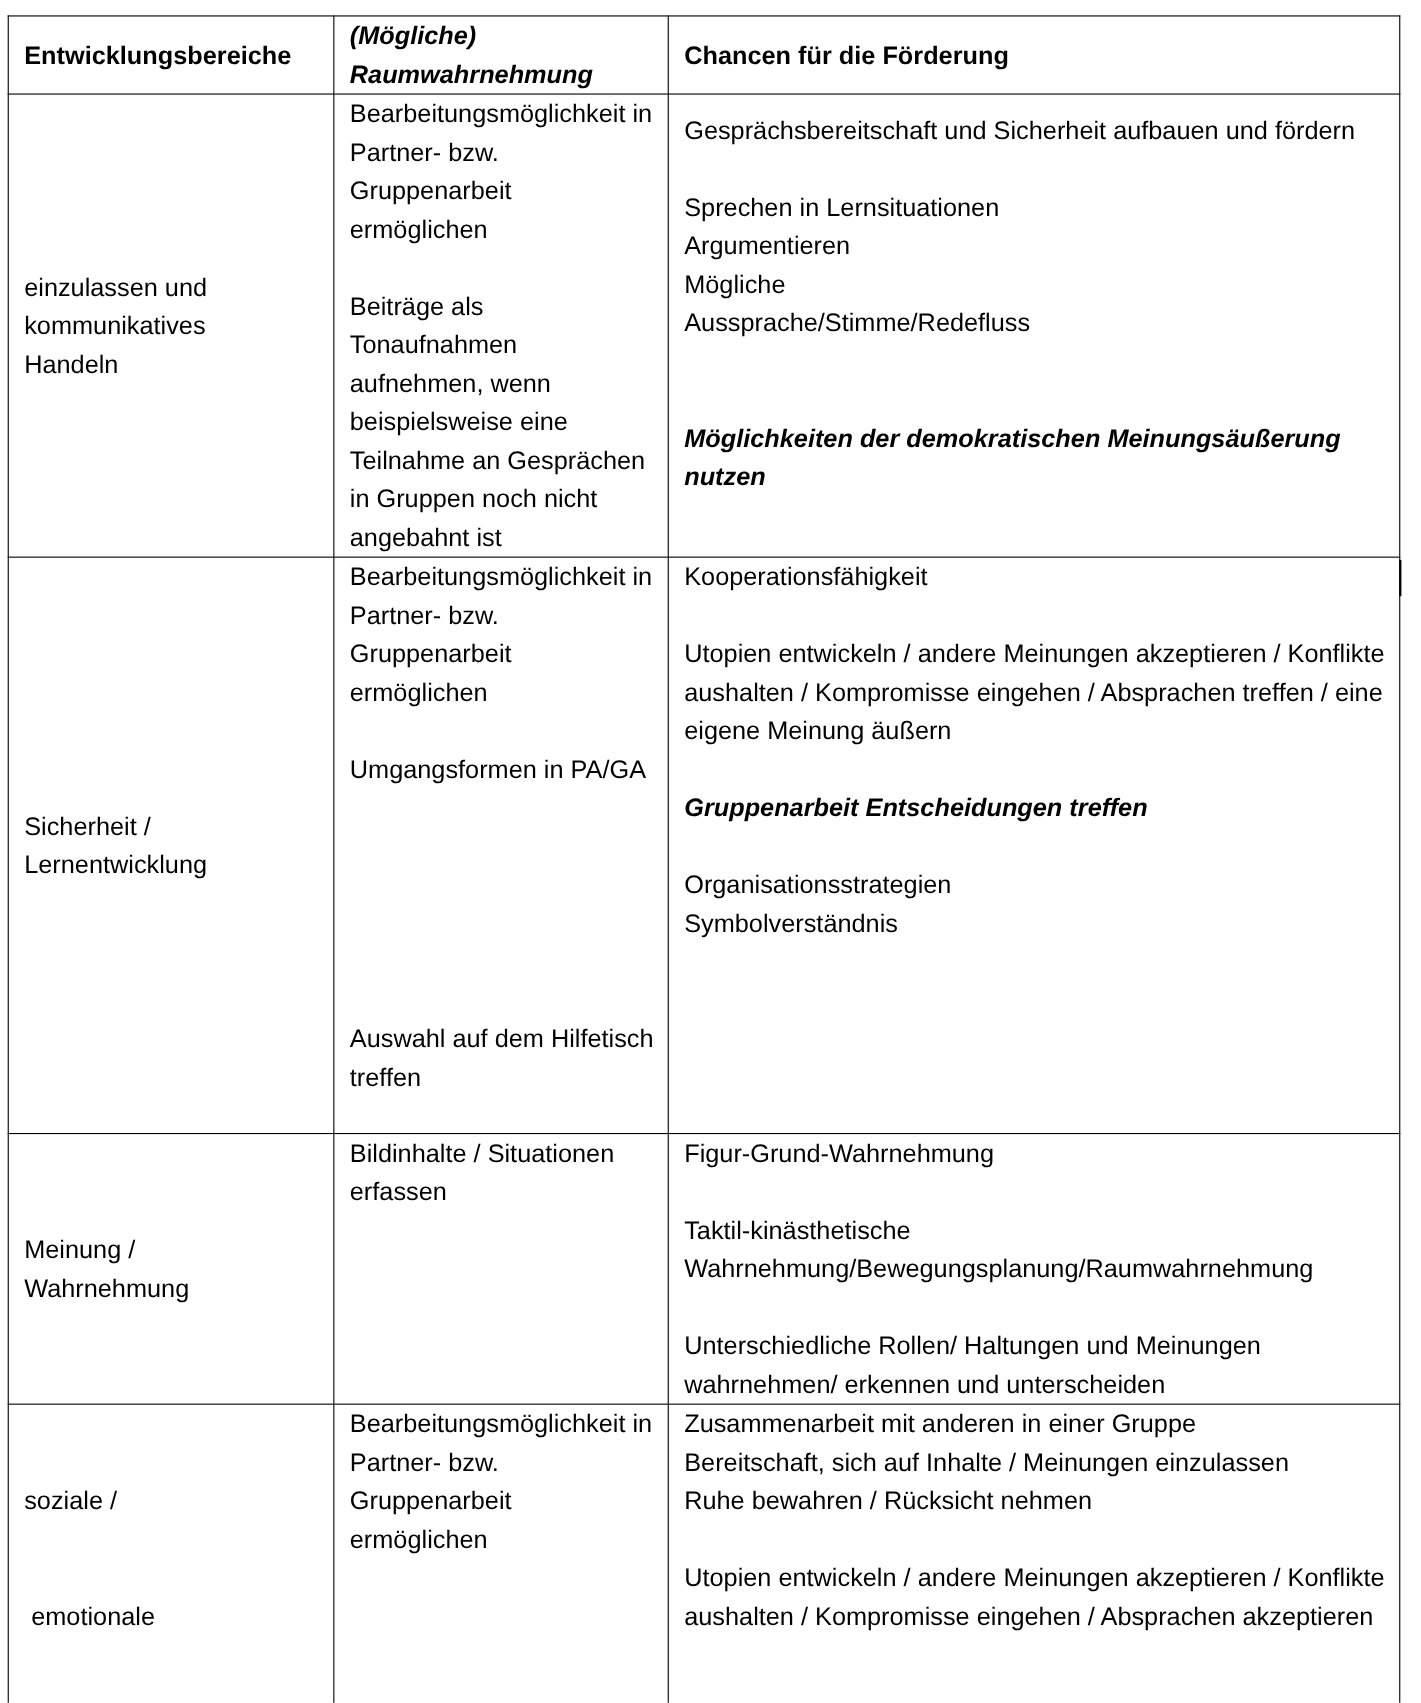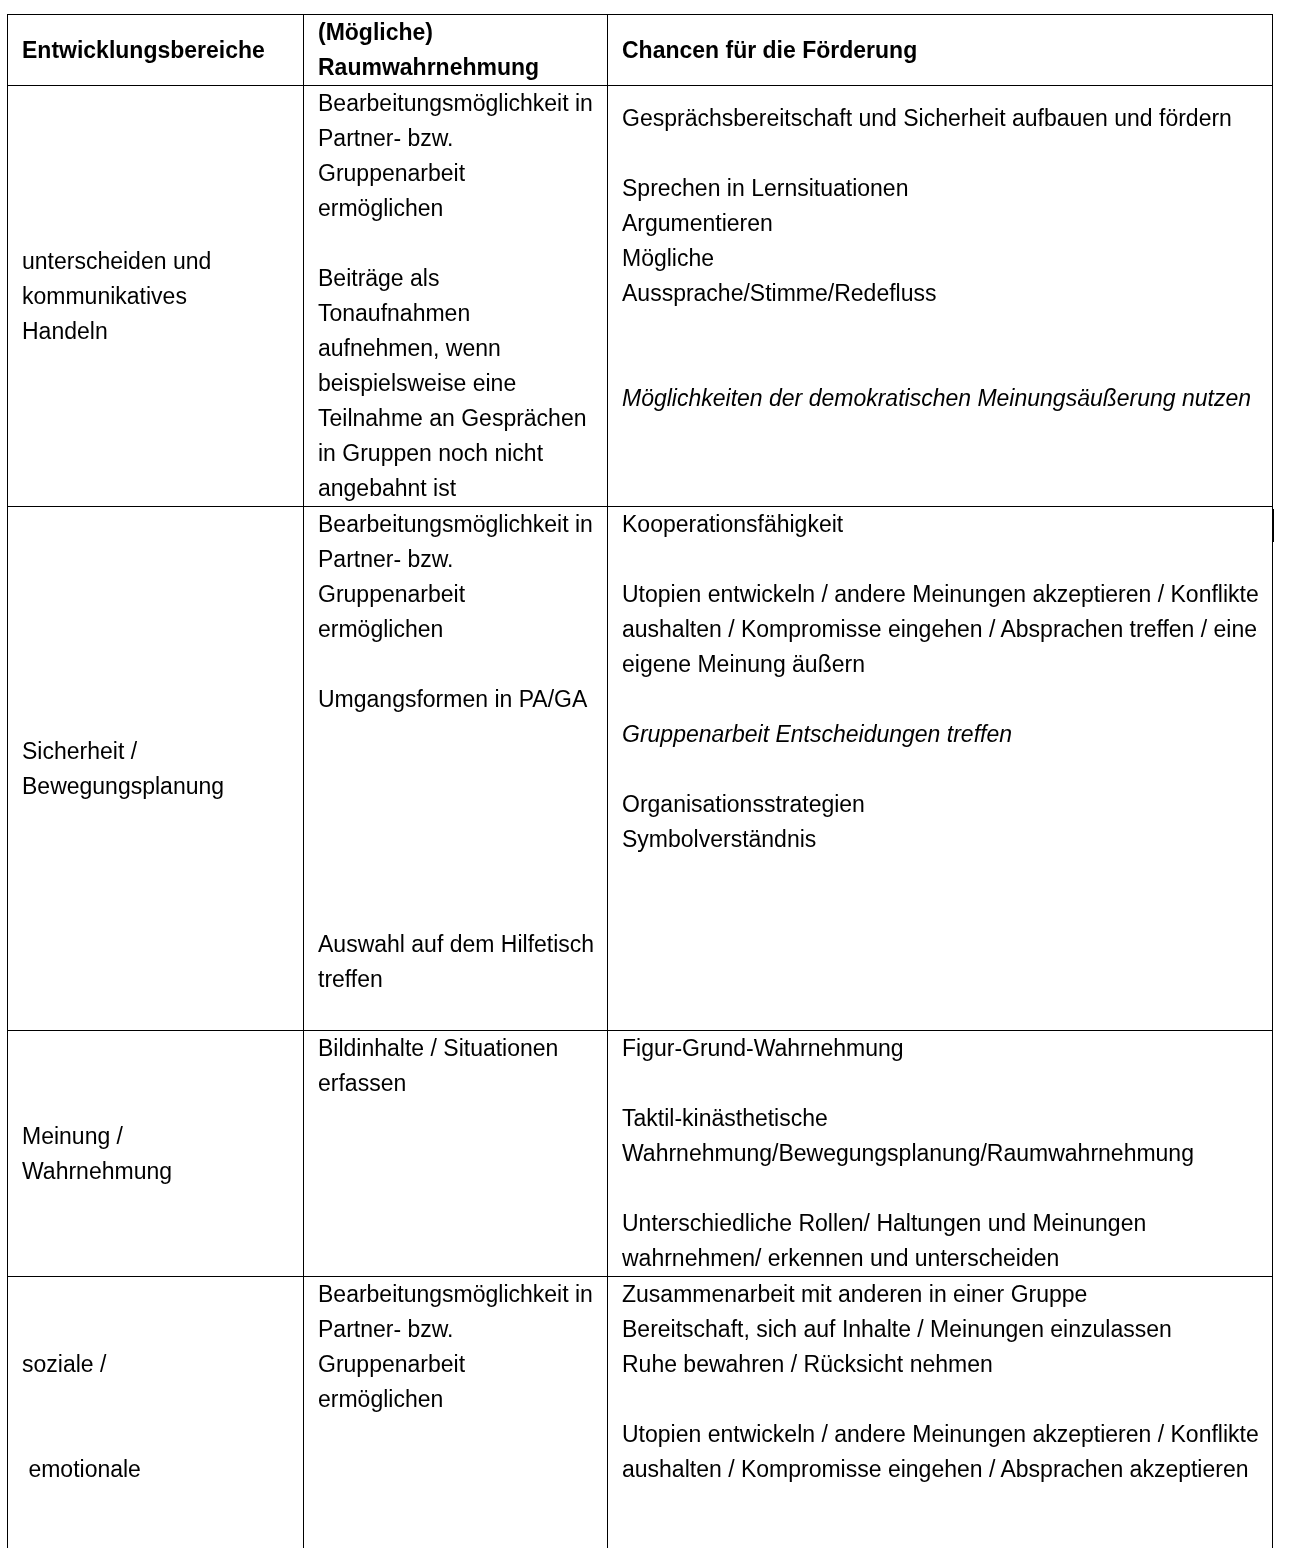--- a/index.html
+++ b/index.html
@@ -36,34 +36,34 @@
     .col-c { width: 665px; }
 
     .doc-table th {
       font-weight: bold;
       vertical-align: middle;
       height: 70px;
       padding-top: 0;
       padding-bottom: 0;
     }
     .doc-table th.h-c { vertical-align: middle; }
-    .doc-table th.h-b { vertical-align: top; line-height: 35px; }
+    .doc-table th.h-b { vertical-align: top; line-height: 35px; font-style: italic; }
 
     .area-cell {
       font-weight: bold;
       vertical-align: middle !important;
     }
     .para {
       display: block;
       white-space: normal;
     }
     .gap { height: 35px; }
     .gap2 { height: 70px; }
     .gap7 { height: 210px; }
-    .it { font-style: italic; }
+    .it { font-style: italic; font-weight: bold; }
 
     
     .r1 { height: 418px; }
     .r2 { height: 524px; }
     .r3 { height: 245px; }
     .r4 { height: 245px; }
 
     .pad-top-1 { padding-top: 15px !important; }
 
     .stray-mark {
@@ -94,21 +94,21 @@
       <span class="line">(Mögliche)</span>
       <span class="line">Raumwahrnehmung</span>
     </th>
     <th class="h-c">
       <span>Chancen für die Förderung</span>
     </th>
   </tr>
 
   <tr class="r1">
     <td class="area-cell">
-      <span class="line">unterscheiden und</span>
+      <span class="line">einzulassen und</span>
       <span class="line">kommunikatives</span>
       <span class="line">Handeln</span>
     </td>
     <td>
       <span class="para">Bearbeitungsmöglichkeit in Partner- bzw. Gruppenarbeit ermöglichen</span>
       <div class="gap"></div>
       <span class="para">Beiträge als Tonaufnahmen aufnehmen, wenn beispielsweise eine Teilnahme an Gesprächen in Gruppen noch nicht angebahnt ist</span>
     </td>
     <td class="pad-top-1">
       <span class="para">Gesprächsbereitschaft und Sicherheit aufbauen und fördern</span>
@@ -118,21 +118,21 @@
       <span class="para">Mögliche</span>
       <span class="para">Aussprache/Stimme/Redefluss</span>
       <div class="gap2"></div>
       <span class="para it">Möglichkeiten der demokratischen Meinungsäußerung nutzen</span>
     </td>
   </tr>
 
   <tr class="r2">
     <td class="area-cell">
       <span class="line">Sicherheit /</span>
-      <span class="line">Bewegungsplanung</span>
+      <span class="line">Lernentwicklung</span>
     </td>
     <td>
       <span class="para">Bearbeitungsmöglichkeit in Partner- bzw. Gruppenarbeit ermöglichen</span>
       <div class="gap"></div>
       <span class="para">Umgangsformen in PA/GA</span>
       <div class="gap7"></div>
       <span class="para">Auswahl auf dem Hilfetisch treffen</span>
     </td>
     <td>
       <span class="para">Kooperationsfähigkeit</span>

